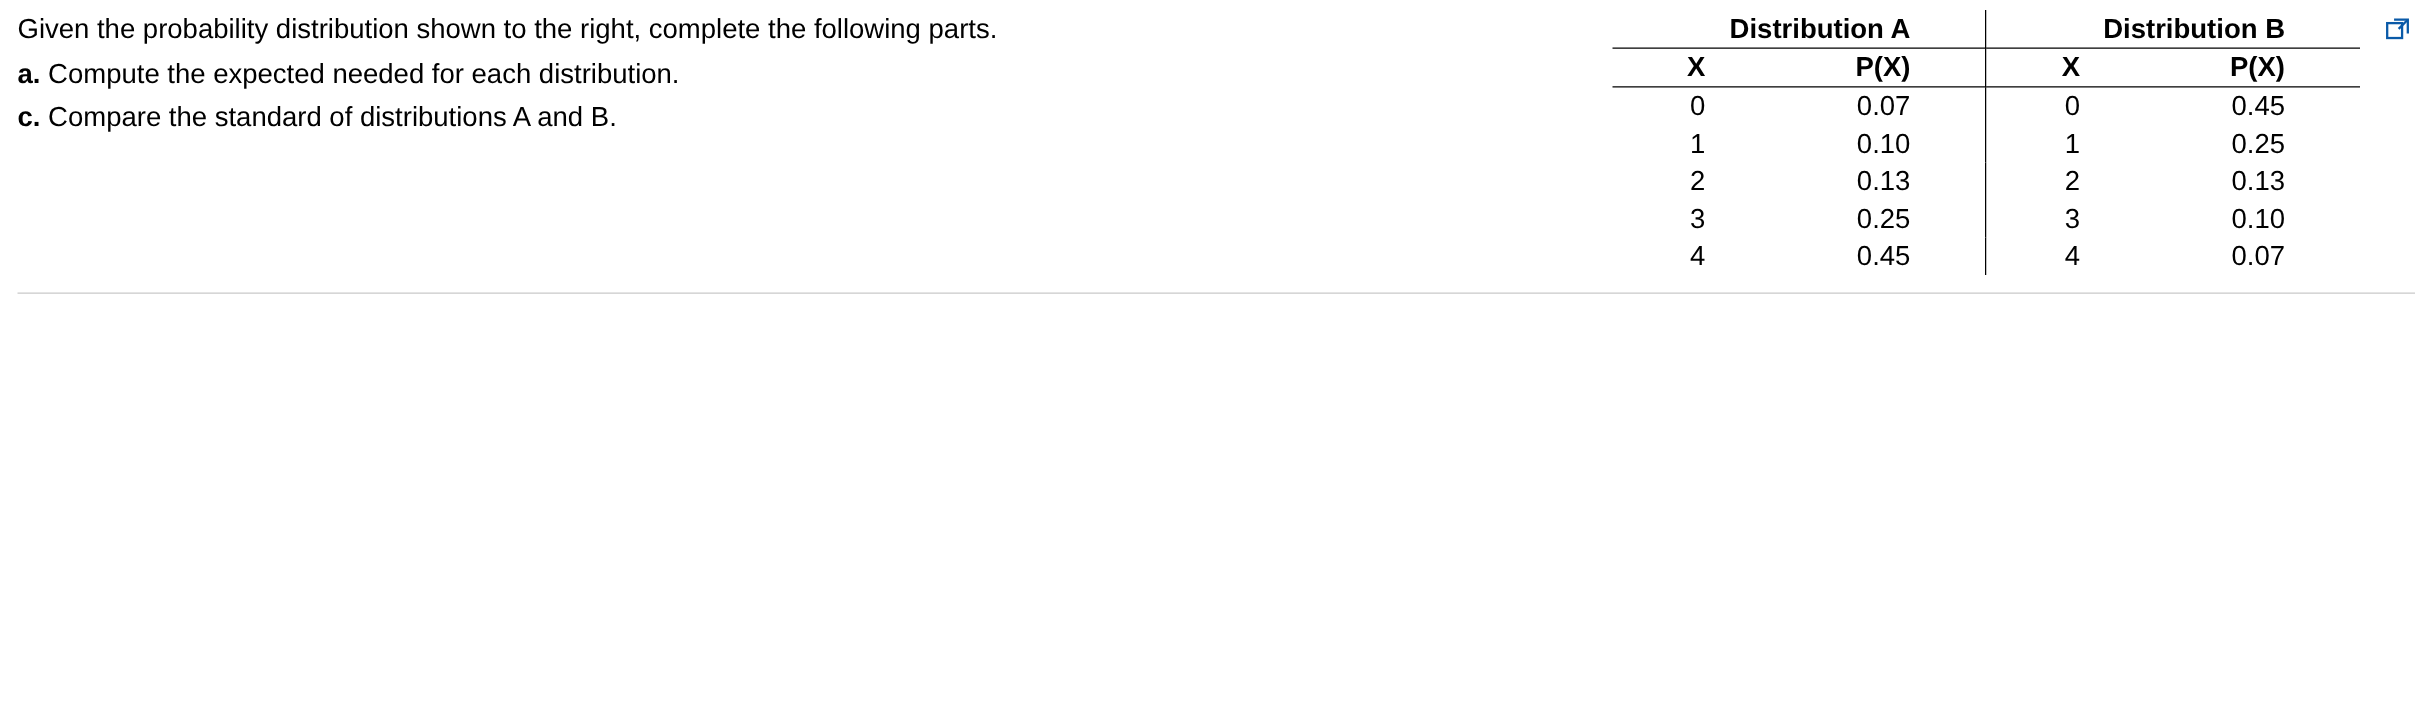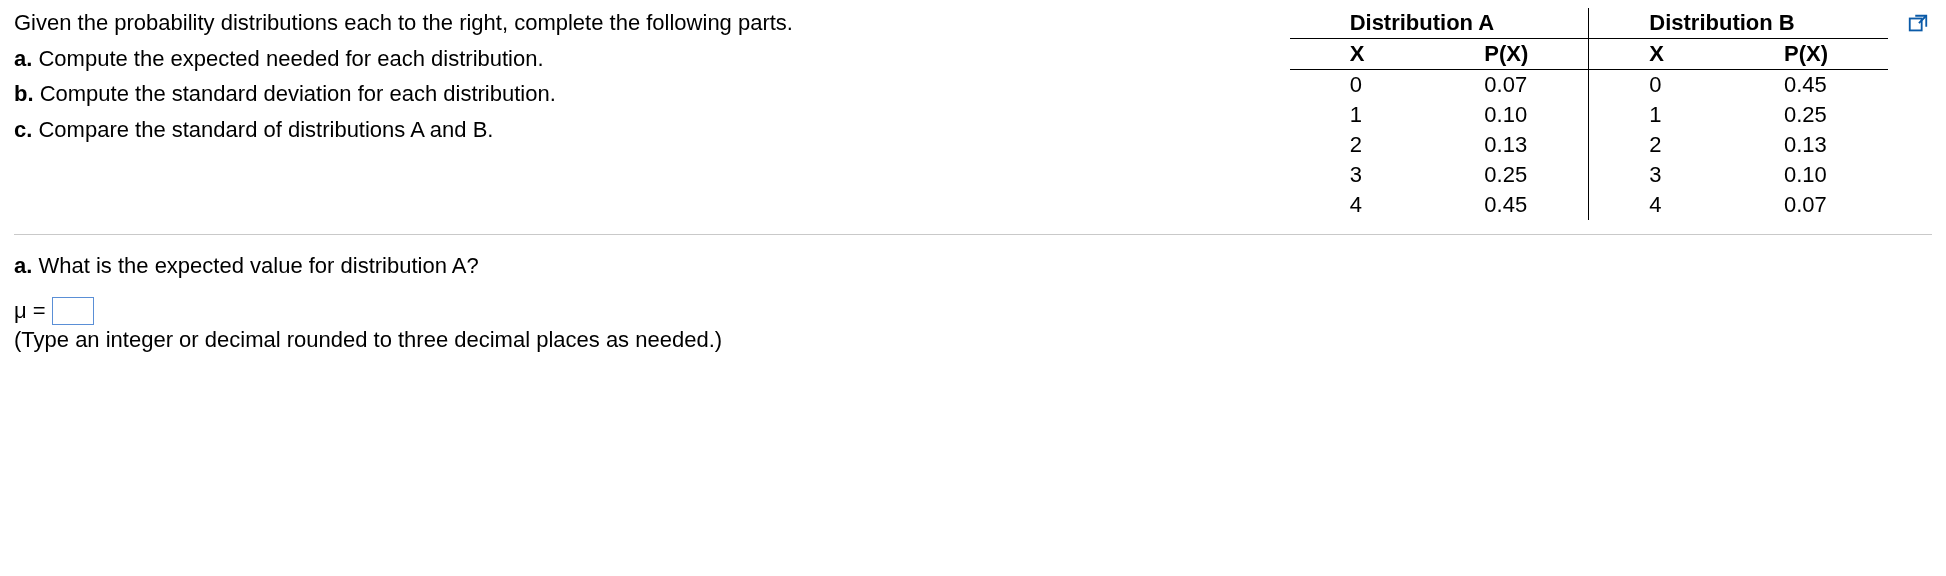--- a/index.html
+++ b/index.html
@@ -30,21 +30,21 @@
   .right {
     flex: 0 0 auto;
     display: flex;
     align-items: flex-start;
   }
   .dist-table {
     border-collapse: collapse;
   }
   .dist-table th, .dist-table td {
     padding: 0 60px;
-    text-align: left;
+    text-align: right;
     font-weight: normal;
     height: 30px;
     white-space: nowrap;
   }
   .dist-table .title-row th {
     font-weight: bold;
     border-bottom: 1.5px solid #000;
   }
   .dist-table .header-row th {
     font-weight: bold;
@@ -94,26 +94,23 @@
   }
 </style>
 </head>
 <body>
 
 <div class="page">
 
   <div class="top-row">
 
     <div class="left">
-      <p>Given the probability distributions each to the right, complete the following parts.</p>
+      <p>Given the probability distribution shown to the right, complete the following parts.</p>
       <p>
         <b>a.</b><span> Compute the expected needed for each distribution.</span>
-      </p>
-      <p>
-        <b>b.</b><span> Compute the standard deviation for each distribution.</span>
       </p>
       <p>
         <b>c.</b><span> Compare the standard of distributions A and B.</span>
       </p>
     </div>
 
     <div class="right">
       <table class="dist-table">
         <tbody>
             <tr class="title-row">
@@ -165,25 +162,14 @@
           <polyline points="9 3 21 3 21 15"></polyline>
           <line x1="21" y1="3" x2="13" y2="11"></line>
         </svg>
       </div>
     </div>
 
   </div>
 
   <div class="divider"></div>
 
-  <div class="question-block">
-    <p>
-      <b>a.</b><span> What is the expected value for distribution A?</span>
-    </p>
-
-    <div class="answer-line">
-      <span>μ =</span>
-      <input type="text" class="mu-input" style="">
-    </div>
-    <div class="hint">(Type an integer or decimal rounded to three decimal places as needed.)</div>
-  </div>
 
 </div>
 
 </body></html>

